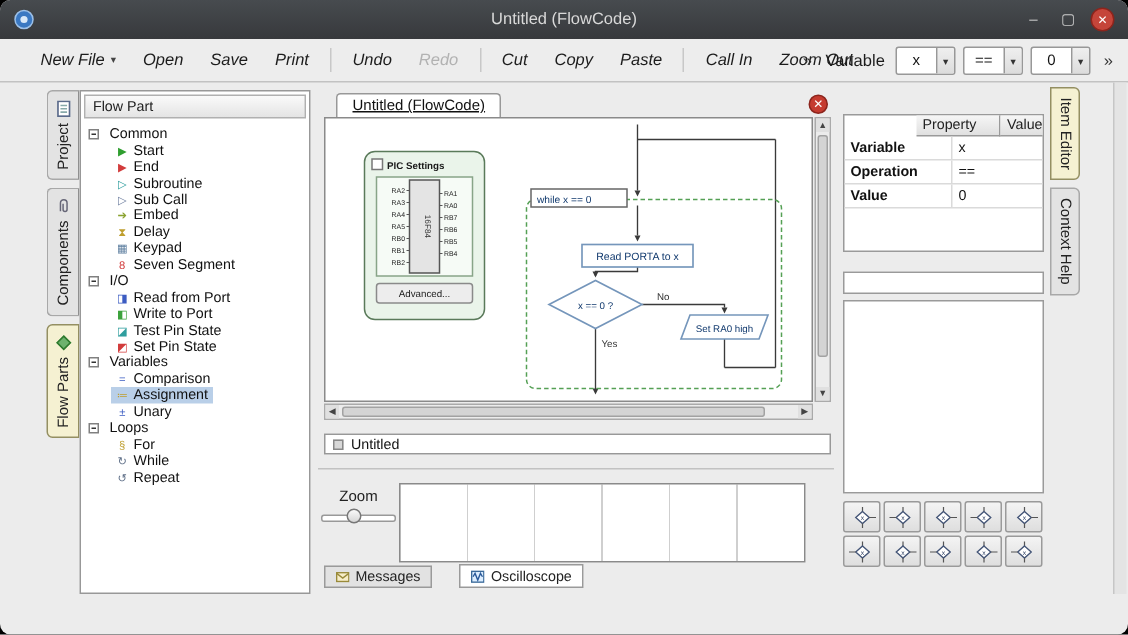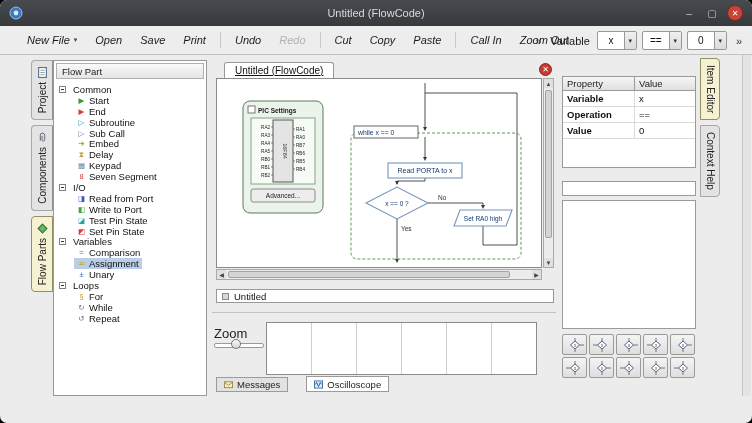--- a/index.html
+++ b/index.html
@@ -77,21 +77,21 @@
   .vthumb{position:absolute;left:1px;right:1px;top:11px;height:148px;background:#d4d4d4;border:1px solid #a2a2a2;border-radius:2px;box-sizing:border-box;}
   .hthumb{position:absolute;top:1px;bottom:1px;left:11px;width:282px;background:#d4d4d4;border:1px solid #a2a2a2;border-radius:2px;box-sizing:border-box;}
 
   .sheetbar{position:absolute;left:216px;top:289px;width:338px;height:14px;background:#fff;border:1px solid #989898;
             box-sizing:border-box;display:flex;align-items:center;}
   .sheet-icon{width:7px;height:7px;background:#d8d8d8;border:1px solid #888;margin:0 5px;flex:none;box-sizing:border-box;}
   .sheet-label{font-size:9.5px;color:#111;}
 
   .pane-divider{position:absolute;left:212px;top:312px;width:344px;height:1px;background:#c2c2c2;}
 
-  .zoom-label{position:absolute;left:214px;top:326px;width:50px;font-size:13px;color:#222;}
+  .zoom-label{position:absolute;left:214px;top:326px;width:50px;text-align:center;font-size:10px;color:#222;}
   .slider{position:absolute;left:214px;top:339px;width:50px;height:11px;}
   .slider-track{position:absolute;left:0;right:0;top:4px;height:3px;background:#fff;border:1px solid #999;border-radius:2px;}
   .slider-thumb{position:absolute;left:17px;top:0;width:10px;height:10px;border-radius:50%;
                 background:linear-gradient(#fafafa,#d6d6d6);border:1px solid #777;box-sizing:border-box;}
 
   .scope{position:absolute;left:266px;top:322px;width:271px;height:53px;box-sizing:border-box;border:1px solid #8a8a8a;
          background:repeating-linear-gradient(to right,transparent 0 44px,#cfcfcf 44px 45px),#fff;}
 
   .btabs{position:absolute;left:216px;top:376px;display:flex;gap:18px;align-items:flex-end;}
   .btab{height:15px;display:flex;align-items:center;gap:4px;padding:0 7px;background:#e2e2e2;border:1px solid #9a9a9a;
@@ -99,21 +99,21 @@
   .btab.active{background:#fff;height:16px;}
   .btab-icon{width:9px;height:9px;flex:none;}
   .btab-icon svg{width:9px;height:9px;display:block;}
 
   
   .vc-title{position:absolute;left:563px;top:59px;font-size:11.5px;font-weight:bold;color:#111;}
   .vc-table{position:absolute;left:562px;top:76px;width:134px;background:#fff;border:1px solid #9a9a9a;box-sizing:border-box;}
   .vc-head{display:flex;}
   .vc-hcell{height:14px;background:linear-gradient(#f6f6f6,#e0e0e0);border-right:1px solid #9a9a9a;border-bottom:1px solid #9a9a9a;
             font-size:9.5px;display:flex;align-items:center;padding-left:4px;box-sizing:border-box;color:#222;}
-  .vc-hcell.prop{width:72px;}
+  .vc-hcell.prop{width:72px;margin-left:48px;}
   .vc-hcell.val{flex:1;border-right:none;}
   .vc-row{display:flex;height:15px;border-bottom:1px solid #dadada;}
   .vc-cell{font-size:9.5px;display:flex;align-items:center;padding-left:4px;box-sizing:border-box;color:#111;}
   .vc-cell.prop{width:72px;border-right:1px solid #dadada;font-weight:bold;}
   .vc-cell.val{flex:1;}
   .vc-filler{height:28px;}
 
   .input-box{position:absolute;left:562px;top:181px;width:134px;height:15px;background:#fff;border:1px solid #9a9a9a;box-sizing:border-box;}
   .list-box{position:absolute;left:562px;top:200px;width:134px;height:129px;background:#fff;border:1px solid #9a9a9a;box-sizing:border-box;}
   .btn-grid{position:absolute;left:562px;top:334px;width:136px;display:flex;flex-wrap:wrap;gap:2px;}

